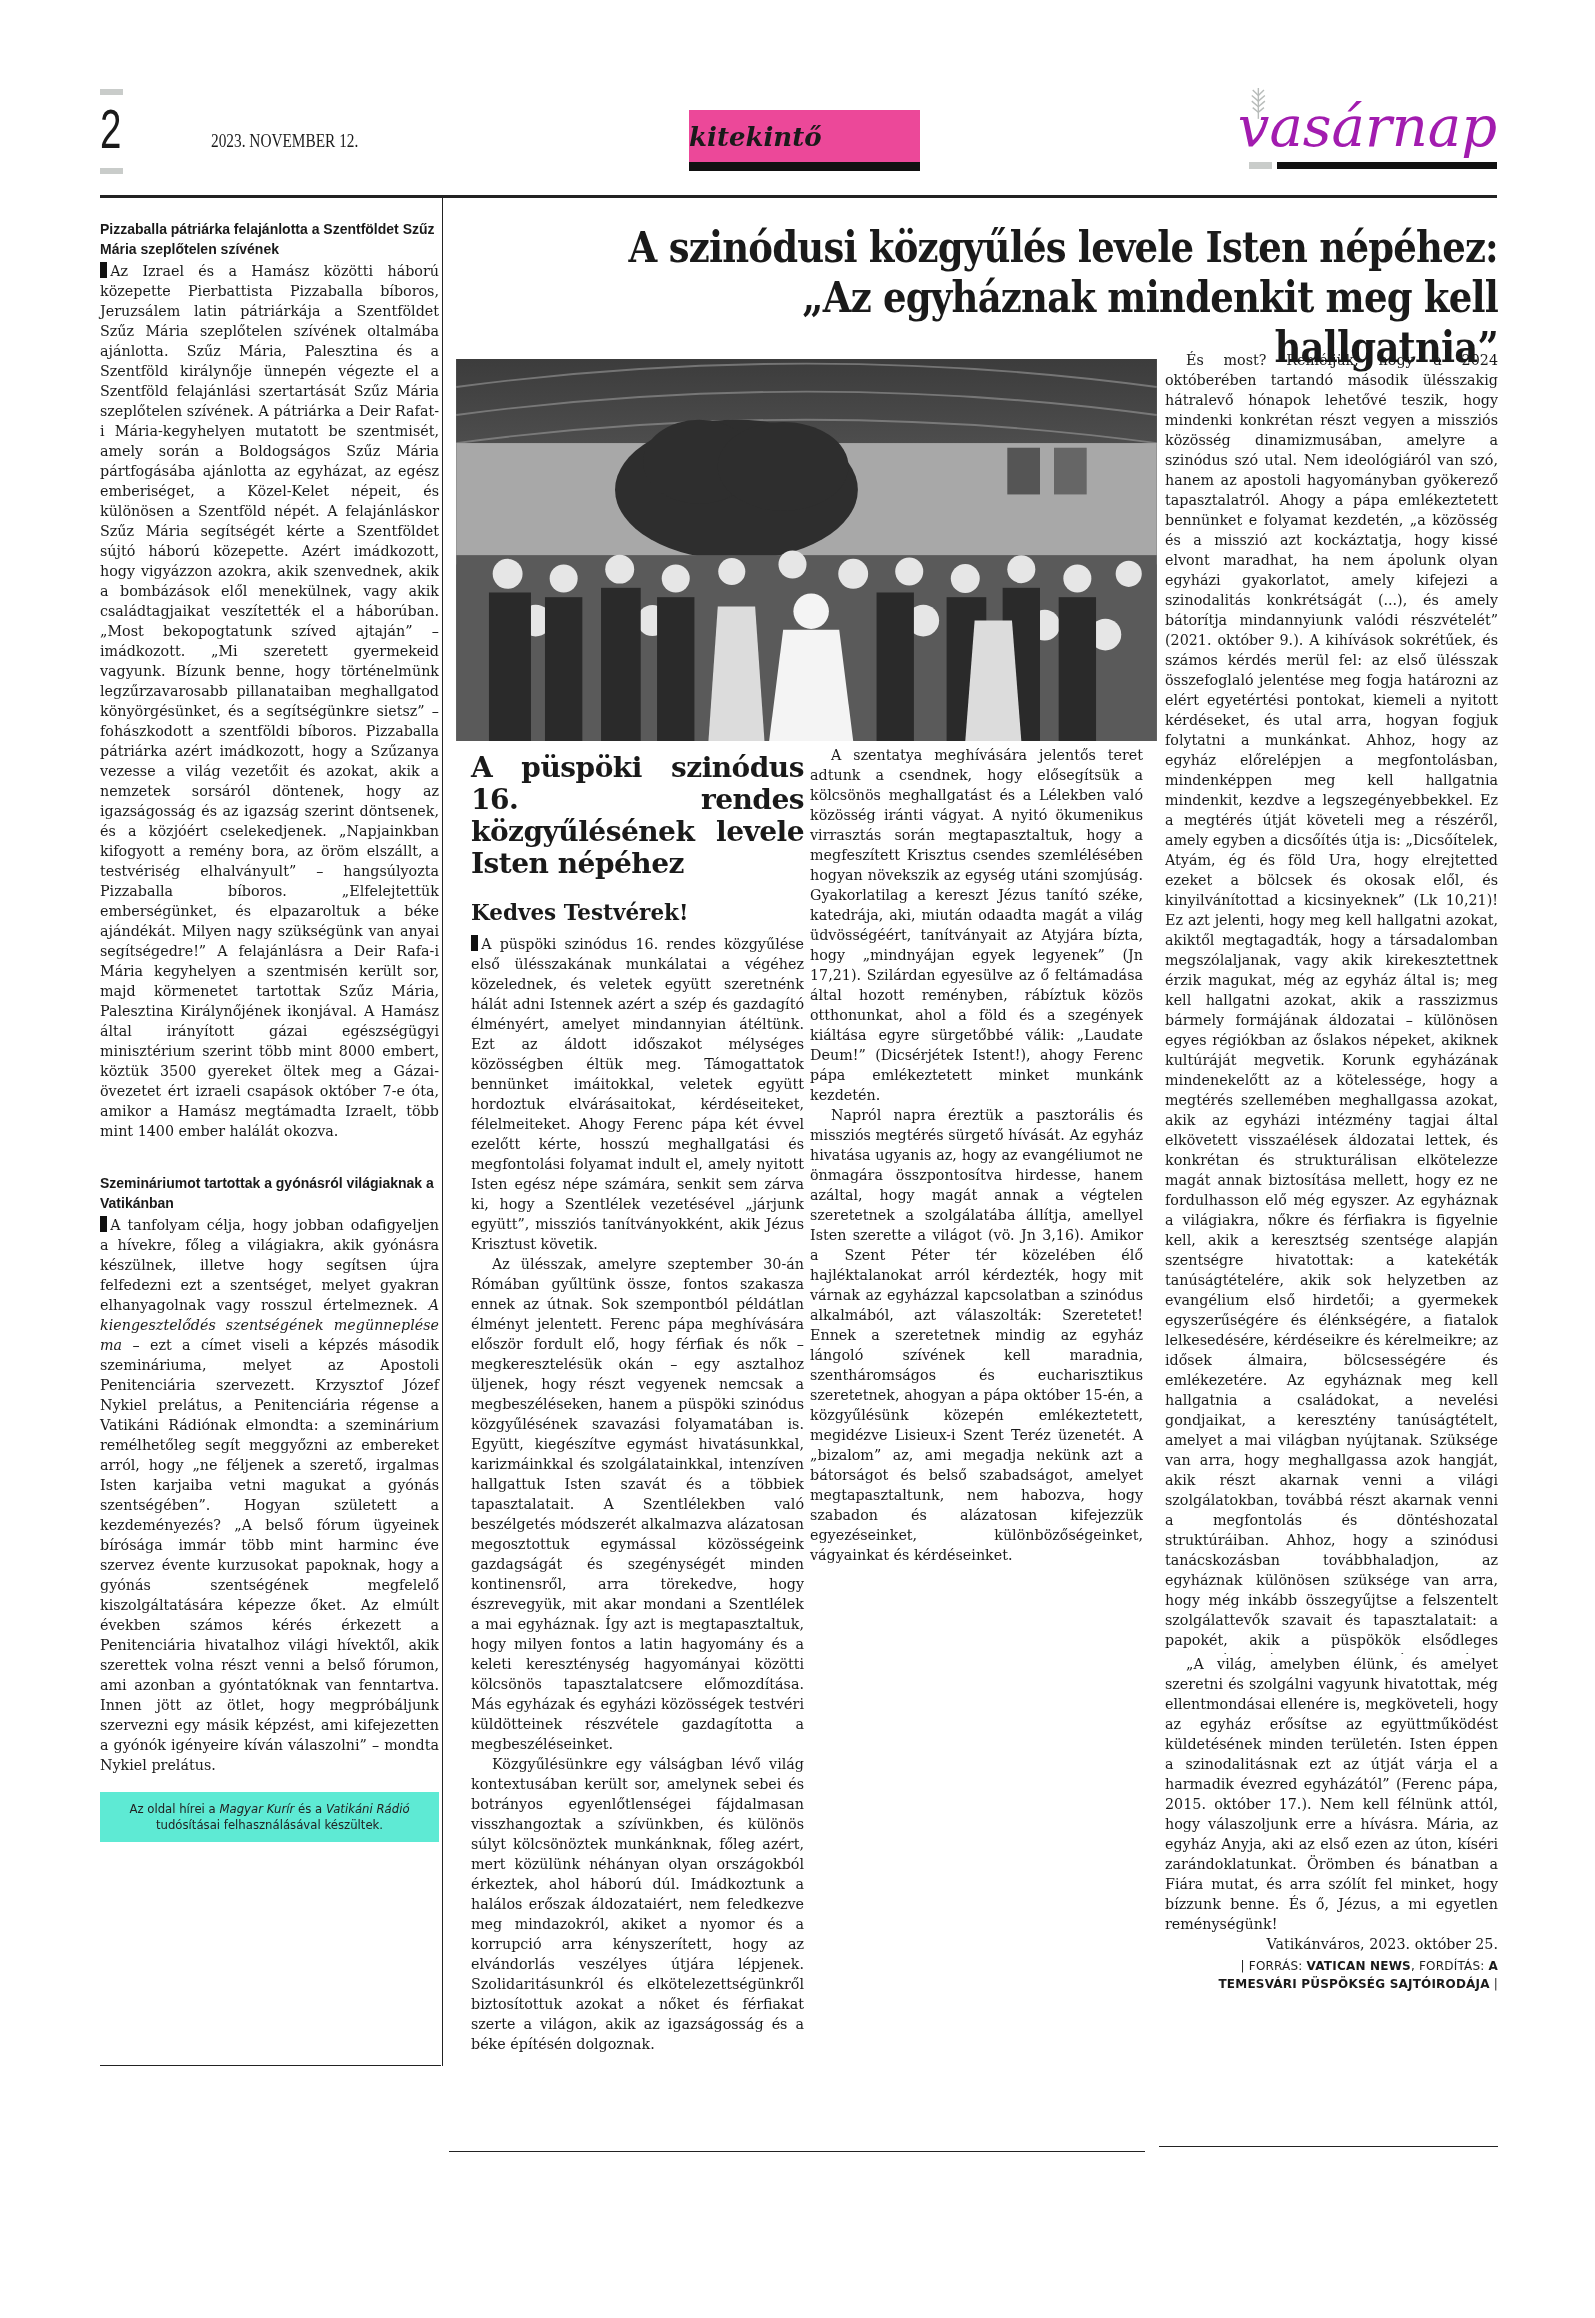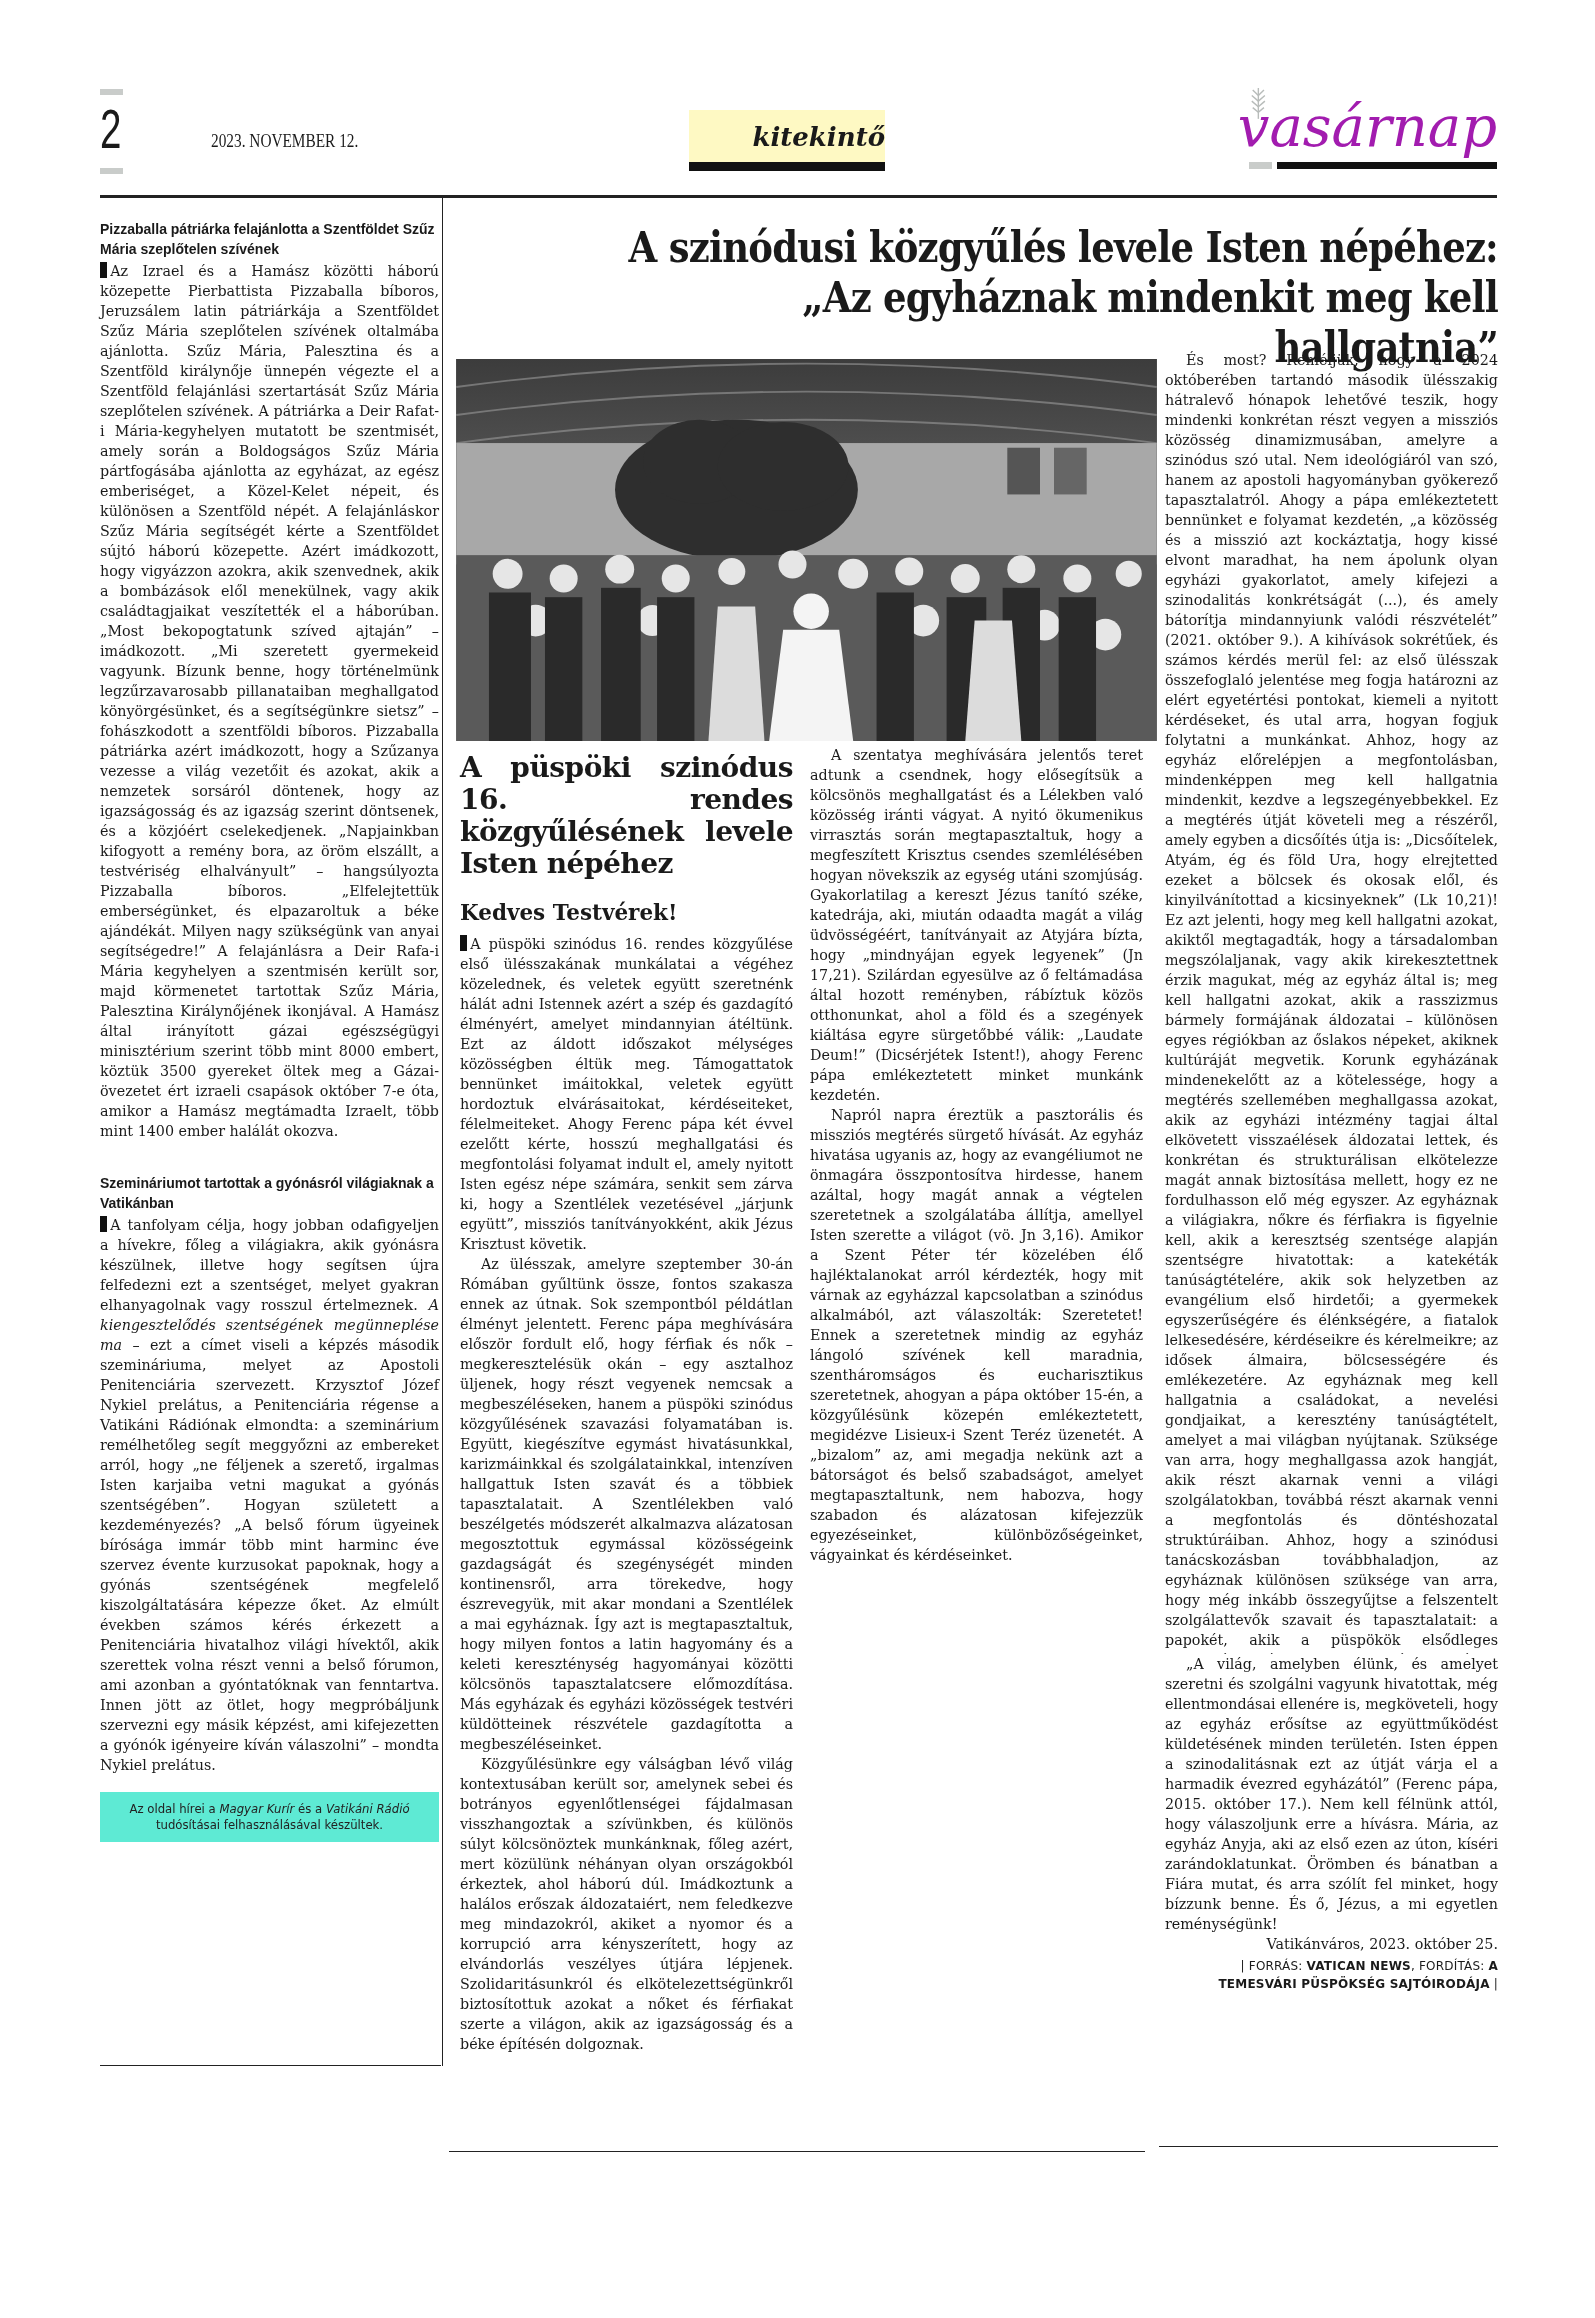--- a/index.html
+++ b/index.html
@@ -7,21 +7,21 @@
   body { position: relative; font-family: "DejaVu Serif", serif; color: #1a1a1a; overflow: hidden; }
 
   
   .masthead { position: absolute; left: 100px; top: 70px; width: 1397px; height: 133px; }
   .page-num-box { position: absolute; left: 0; top: 18.7px; width: 23.4px; height: 84px; }
   .page-num-bar { position: absolute; left: 0; width: 23.4px; height: 6.5px; background: #c9ccca; }
   .page-num-bar.top { top: 0; }
   .page-num-bar.bottom { top: 79px; }
   .page-num { position: absolute; left: 0; top: 8.4px; font-family: "Liberation Sans Narrow", "Liberation Sans", sans-serif; font-size: 55px; line-height: 65px; font-weight: 300; transform: scaleX(0.7); transform-origin: left top; }
   .date { position: absolute; left: 111px; top: 60px; font-family: "Liberation Serif", serif; font-size: 18.7px; letter-spacing: 0px; transform: scaleX(0.82); transform-origin: left top; }
-  .rubric { position: absolute; left: 589px; top: 40px; width: 196px; height: 61px; background: #fef9c3; text-align: right; }
+  .rubric { position: absolute; left: 589px; top: 40px; width: 231px; height: 61px; background: #ec4899; text-align: left; }
   .rubric-text { display: block; font-family: "DejaVu Serif", serif; font-style: italic; font-weight: bold; font-size: 26px; line-height: 47px; padding-top: 3.7px; }
   .rubric-bar { position: absolute; left: 0; bottom: 0; width: 100%; height: 9.3px; background: #111; }
   .brand { position: absolute; right: 0; top: 16.4px; width: 248px; height: 84px; }
   .brand-text { position: absolute; right: 0; top: 9.3px; font-family: "DejaVu Serif", serif; font-style: italic; font-size: 56px; line-height: 61px; color: #a21caf; }
   .brand-wheat { position: absolute; left: 0; top: 0; width: 18.7px; height: 33px; }
   .brand-bar { position: absolute; right: 0; top: 76px; width: 220px; height: 6.5px; background: #111; }
   .brand-bar-grey { position: absolute; left: 0; top: 76px; width: 23.4px; height: 6.5px; background: #c9ccca; }
   .header-rule { position: absolute; left: 100px; top: 195px; width: 1397px; height: 2.8px; background: #222; }
 
   
@@ -41,21 +41,21 @@
   .main-headline { position: absolute; left: 449px; top: 222px; width: 1049px; text-align: right; font-family: "DejaVu Serif", serif; font-weight: bold; font-size: 43px; line-height: 50px; letter-spacing: -0.9px; transform: scaleX(0.86); transform-origin: right top; }
 
   
   .photo { position: absolute; left: 456px; top: 359px; width: 701px; height: 382px; overflow: hidden; background: #6a6a6a; }
   .photo svg { display: block; }
 
   
   .col { position: absolute; font-family: "DejaVu Serif", serif; font-size: 14.3px; line-height: 20px; text-align: justify; }
   .col p { text-indent: 0; }
   .col p.indent { text-indent: 21px; }
-  .col-a { left: 460px; top: 752px; width: 333px; }
+  .col-a { left: 471px; top: 752px; width: 333px; }
   .col-b { left: 810px; top: 745px; width: 333px; }
   .col-c { left: 1165px; top: 350px; width: 333px; }
   .article-title { font-family: "DejaVu Serif", serif; font-weight: bold; font-size: 28px; line-height: 32px; margin-bottom: 19.6px; letter-spacing: -0.5px; }
   .salutation { font-family: "DejaVu Serif", serif; font-weight: bold; font-size: 21.5px; line-height: 26px; margin-bottom: 8.4px; }
   .signoff { text-align: right; }
   .source { font-family: "DejaVu Sans", sans-serif; font-size: 12px; line-height: 18px; text-align: right; letter-spacing: 0.2px; margin-top: 2.8px; }
   .source b { font-weight: bold; }
   .bottom-rule-main { position: absolute; left: 449px; top: 2151px; width: 696px; height: 1.4px; background: #222; }
   .bottom-rule-right { position: absolute; left: 1159px; top: 2146px; width: 339px; height: 1.4px; background: #222; }
 </style>

